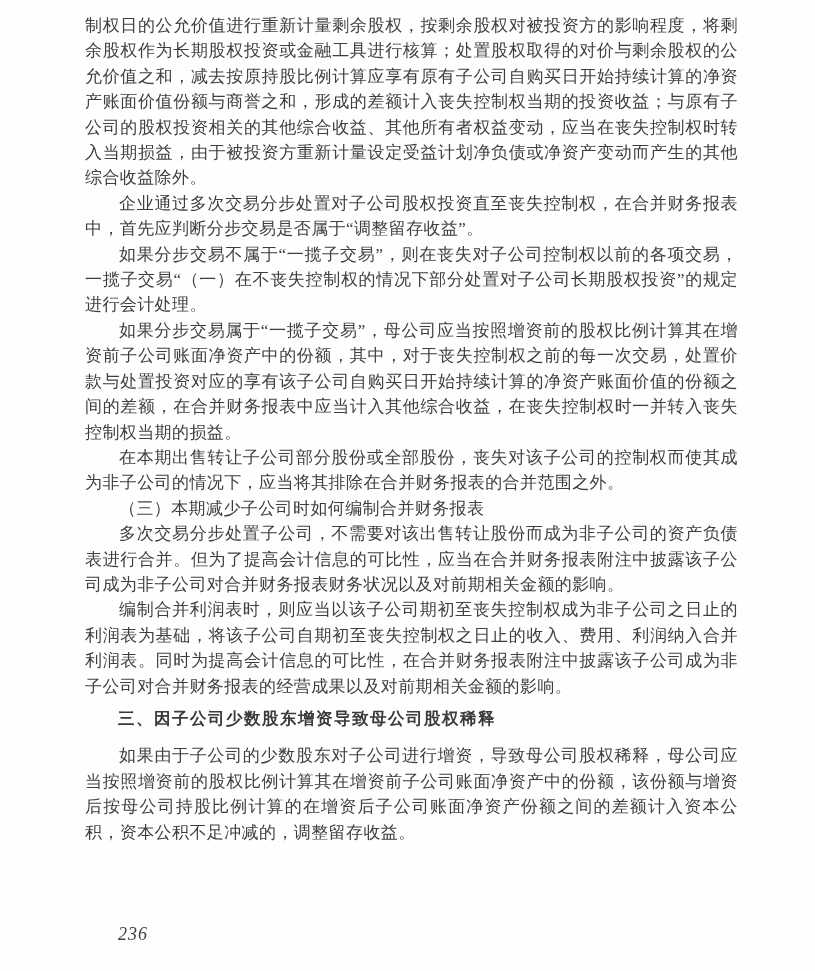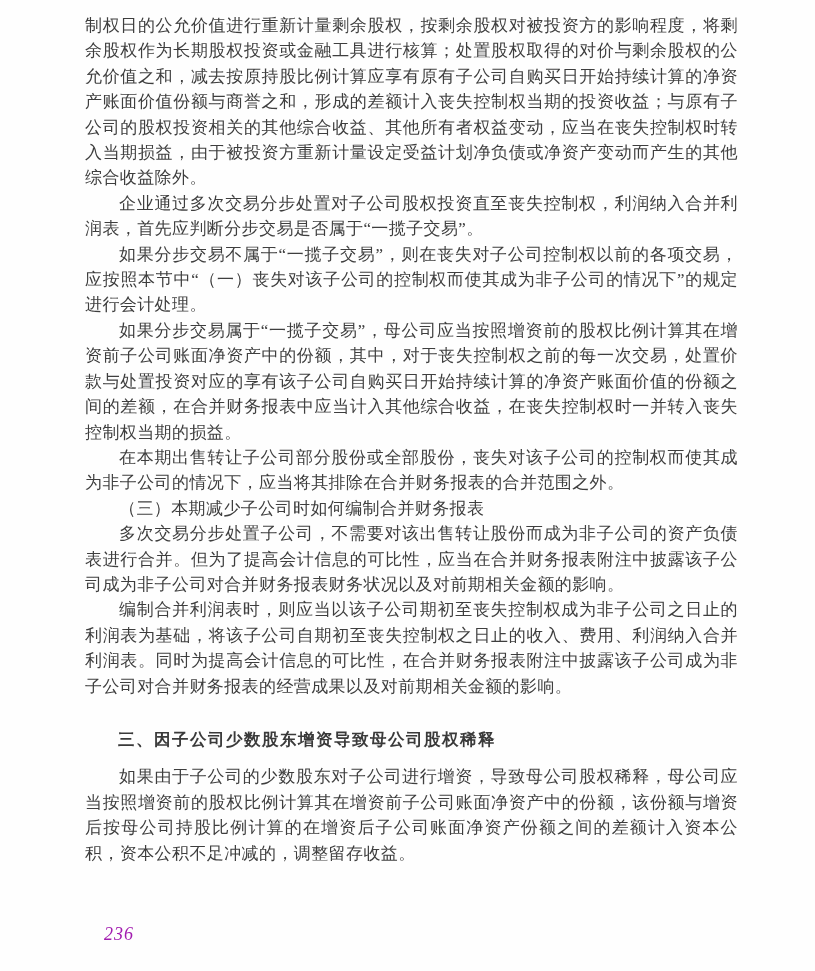--- a/index.html
+++ b/index.html
@@ -38,45 +38,45 @@
     letter-spacing: 0;
     margin-right: 0.4em;
   }
   .section-heading {
     font-family: "Liberation Sans", "DejaVu Sans", sans-serif;
     font-weight: bold;
     color: #3a3a3a;
     font-size: 16.5px;
     letter-spacing: 1.5px;
     text-indent: 2em;
-    margin-top: 28px;
+    margin-top: 7px;
     margin-bottom: 12px;
   }
   .page-number {
     position: absolute;
-    left: 104px;
+    left: 118px;
     top: 924px;
     font-style: italic;
     font-size: 18px;
-    color: #a21caf;
+    color: #404040;
     letter-spacing: 1px;
   }
 </style>
 </head>
 <body>
 
 <div class="page">
   <div class="content">
 
     <p class="para continuation">制权日的公允价值进行重新计量剩余股权，按剩余股权对被投资方的影响程度，将剩余股权作为长期股权投资或金融工具进行核算；处置股权取得的对价与剩余股权的公允价值之和，减去按原持股比例计算应享有原有子公司自购买日开始持续计算的净资产账面价值份额与商誉之和，形成的差额计入丧失控制权当期的投资收益；与原有子公司的股权投资相关的其他综合收益、其他所有者权益变动，应当在丧失控制权时转入当期损益，由于被投资方重新计量设定受益计划净负债或净资产变动而产生的其他综合收益除外。</p>
 
 
-    <p class="para">企业通过多次交易分步处置对子公司股权投资直至丧失控制权，利润纳入合并利润表，首先应判断分步交易是否属于“一揽子交易”。</p>
+    <p class="para">企业通过多次交易分步处置对子公司股权投资直至丧失控制权，在合并财务报表中，首先应判断分步交易是否属于“调整留存收益”。</p>
 
-    <p class="para">如果分步交易不属于“一揽子交易”，则在丧失对子公司控制权以前的各项交易，应按照本节中“（一）丧失对该子公司的控制权而使其成为非子公司的情况下”的规定进行会计处理。</p>
+    <p class="para">如果分步交易不属于“一揽子交易”，则在丧失对子公司控制权以前的各项交易，一揽子交易“（一）在不丧失控制权的情况下部分处置对子公司长期股权投资”的规定进行会计处理。</p>
 
     <p class="para">如果分步交易属于“一揽子交易”，母公司应当按照增资前的股权比例计算其在增资前子公司账面净资产中的份额，其中，对于丧失控制权之前的每一次交易，处置价款与处置投资对应的享有该子公司自购买日开始持续计算的净资产账面价值的份额之间的差额，在合并财务报表中应当计入其他综合收益，在丧失控制权时一并转入丧失控制权当期的损益。</p>
 
     <p class="para">在本期出售转让子公司部分股份或全部股份，丧失对该子公司的控制权而使其成为非子公司的情况下，应当将其排除在合并财务报表的合并范围之外。</p>
 
     <p class="para">（三）本期减少子公司时如何编制合并财务报表</p>
 
     <p class="para">多次交易分步处置子公司，不需要对该出售转让股份而成为非子公司的资产负债表进行合并。但为了提高会计信息的可比性，应当在合并财务报表附注中披露该子公司成为非子公司对合并财务报表财务状况以及对前期相关金额的影响。</p>
 
     <p class="para">编制合并利润表时，则应当以该子公司期初至丧失控制权成为非子公司之日止的利润表为基础，将该子公司自期初至丧失控制权之日止的收入、费用、利润纳入合并利润表。同时为提高会计信息的可比性，在合并财务报表附注中披露该子公司成为非子公司对合并财务报表的经营成果以及对前期相关金额的影响。</p>

